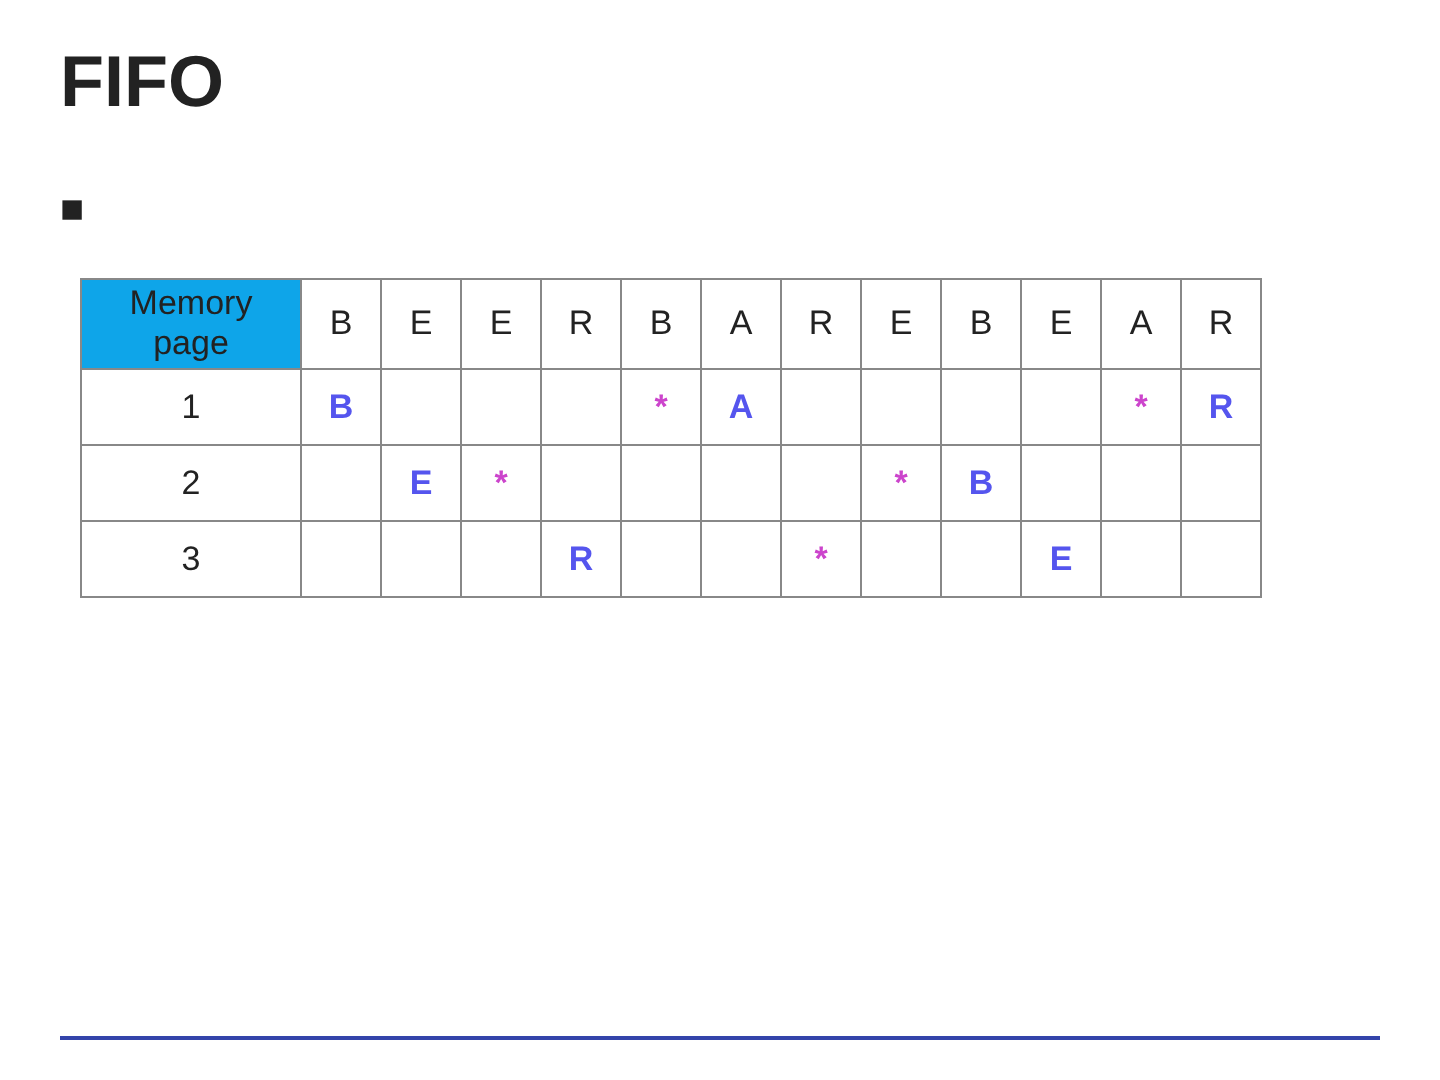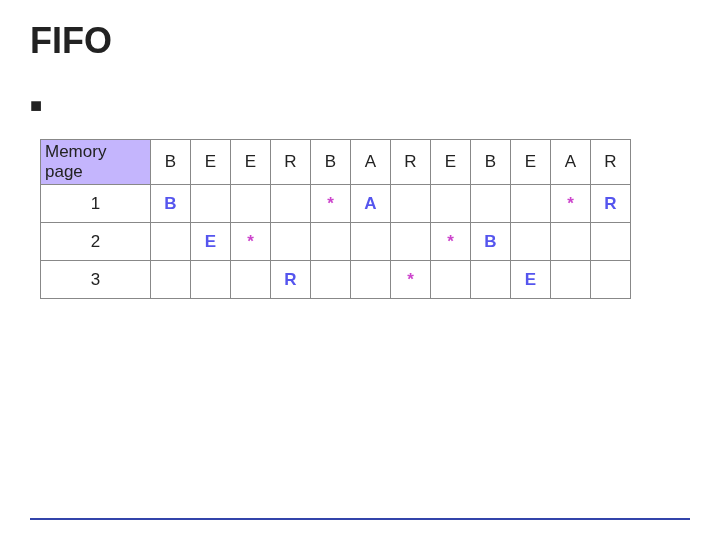--- a/index.html
+++ b/index.html
@@ -64,22 +64,22 @@
       width: 40px;
       height: 38px;
       text-align: center;
       vertical-align: middle;
       padding: 2px 4px;
       color: #222;
     }
 
     table td.header-label {
       font-weight: normal;
-      text-align: left;
-      background: #c4b5fd;
+      text-align: center;
+      background: #0ea5e9;
       min-width: 110px;
       width: 110px;
     }
 
     table td.row-label {
       text-align: center;
       background: #fff;
       min-width: 110px;
       width: 110px;
     }

